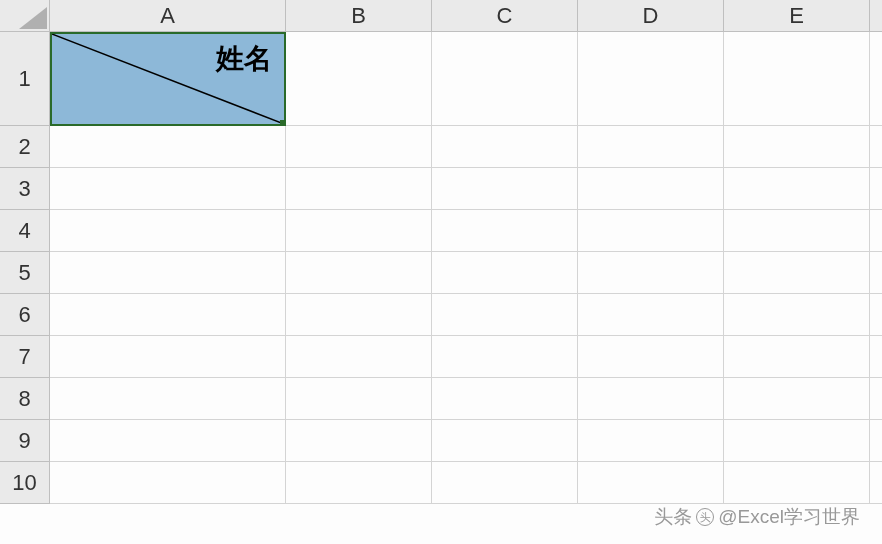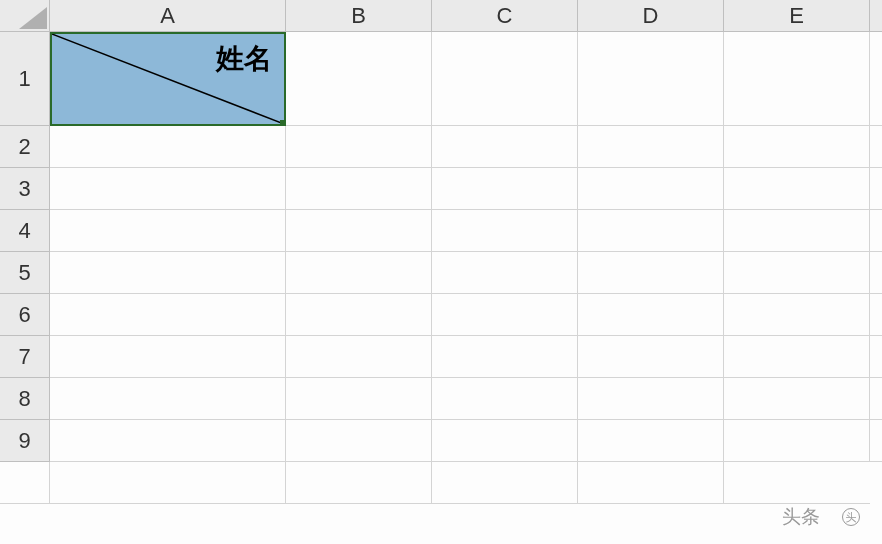--- a/index.html
+++ b/index.html
@@ -98,21 +98,21 @@
     }
     .watermark {
       position: absolute;
       bottom: 14px;
       right: 22px;
       color: #999;
       font-size: 19px;
       font-family: "Microsoft YaHei", Arial, sans-serif;
       display: flex;
       align-items: center;
-      gap: 22px;
+      gap: 4px;
     }
     .wm-icon {
       display: inline-flex;
       width: 18px;
       height: 18px;
       border: 1.5px solid #999;
       border-radius: 50%;
       align-items: center;
       justify-content: center;
       font-size: 11px;
@@ -240,25 +240,29 @@
   <div class="row-header">
       <span>9</span>
     </div>
   <div class="cell"></div>
   <div class="cell"></div>
   <div class="cell"></div>
   <div class="cell"></div>
   <div class="cell"></div>
   <div class="right-cell"></div>
 
+  <div class="row-header">
+      <span>10</span>
+    </div>
   <div class="cell"></div>
   <div class="cell"></div>
   <div class="cell"></div>
   <div class="cell"></div>
   <div class="cell"></div>
   <div class="right-cell"></div>
 
 </div>
 
 <div class="watermark">
   <span>头条</span>
   <span class="wm-icon">头</span>
+  <span>@Excel学习世界</span>
 </div>
 
 </body></html>

